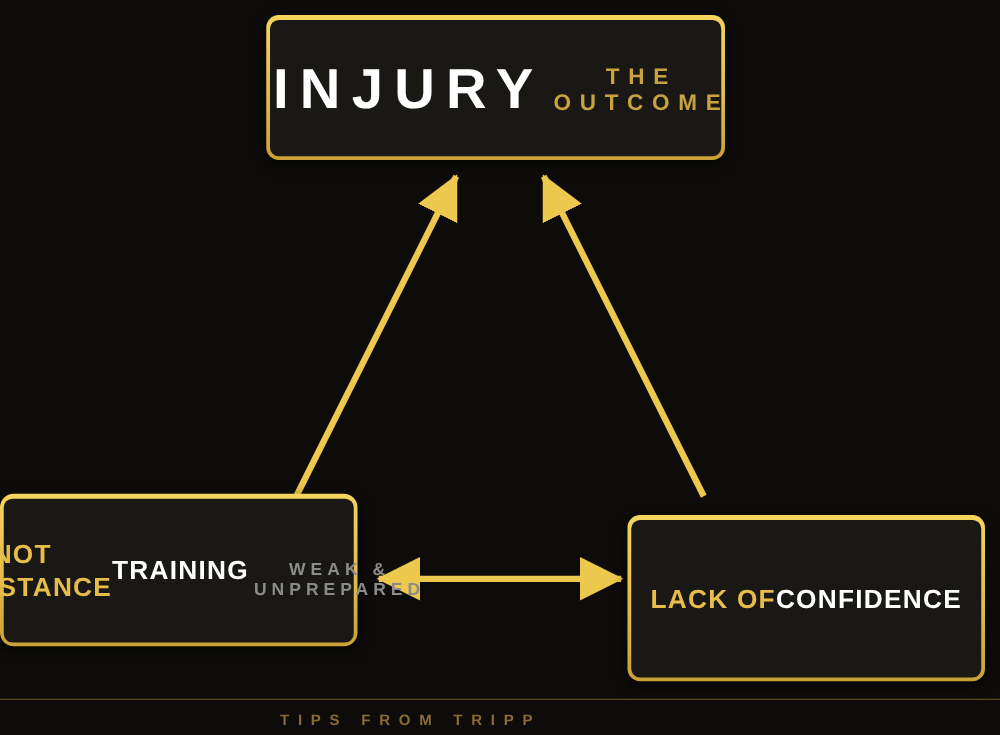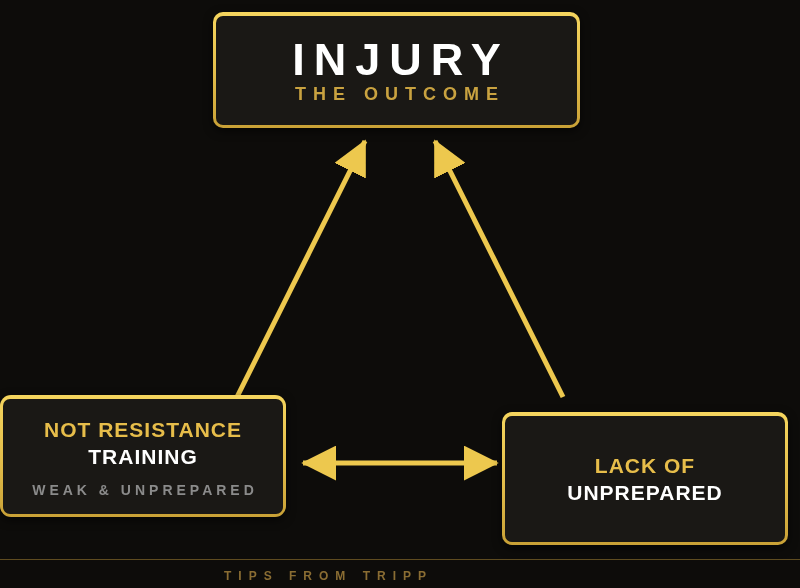--- a/index.html
+++ b/index.html
@@ -20,21 +20,21 @@
     position: absolute;
     border-radius: 10px;
     padding: 4px 3px 3px 3px;
     background: linear-gradient(180deg, var(--border-top, #f5d55e) 0%, var(--border-mid, #e2bc4a) 55%, var(--border-bottom, #c9a136) 100%);
     box-shadow: 0 3px 10px rgba(0,0,0,0.6);
   }
   .gold-box-inner {
     width: 100%; height: 100%;
     background: var(--box-bg, #1a1815);
     border-radius: 7px;
-    display: flex; flex-direction: column;
+    display: flex; flex-direction: row;
     align-items: center; justify-content: center;
     text-align: center;
   }
 
   #injury-box      { left: 213px; top: 12px;  width: 367px; height: 116px; }
   #resistance-box  { left: 0;  top: 395px; width: 286px; height: 122px; border-radius: 11px; }
   #confidence-box  { left: 502px; top: 412px; width: 286px; height: 133px; }
 
   .injury-title {
     color: var(--white, #ffffff);
@@ -114,20 +114,20 @@
     <div class="gold-box-inner">
       <div class="box-title-accent">NOT RESISTANCE</div>
       <div class="box-title-main">TRAINING</div>
       <div class="box-subtitle">WEAK &amp; UNPREPARED</div>
     </div>
   </div>
 
   <div class="gold-box" id="confidence-box">
     <div class="gold-box-inner">
       <div class="box-title-accent">LACK OF</div>
-      <div class="box-title-main">UNPREPARED</div>
+      <div class="box-title-main">CONFIDENCE</div>
     </div>
   </div>
 
   <div class="divider"></div>
   <div class="footer-label">TIPS FROM TRIPP</div>
 
 </div>
 
 </body></html>

